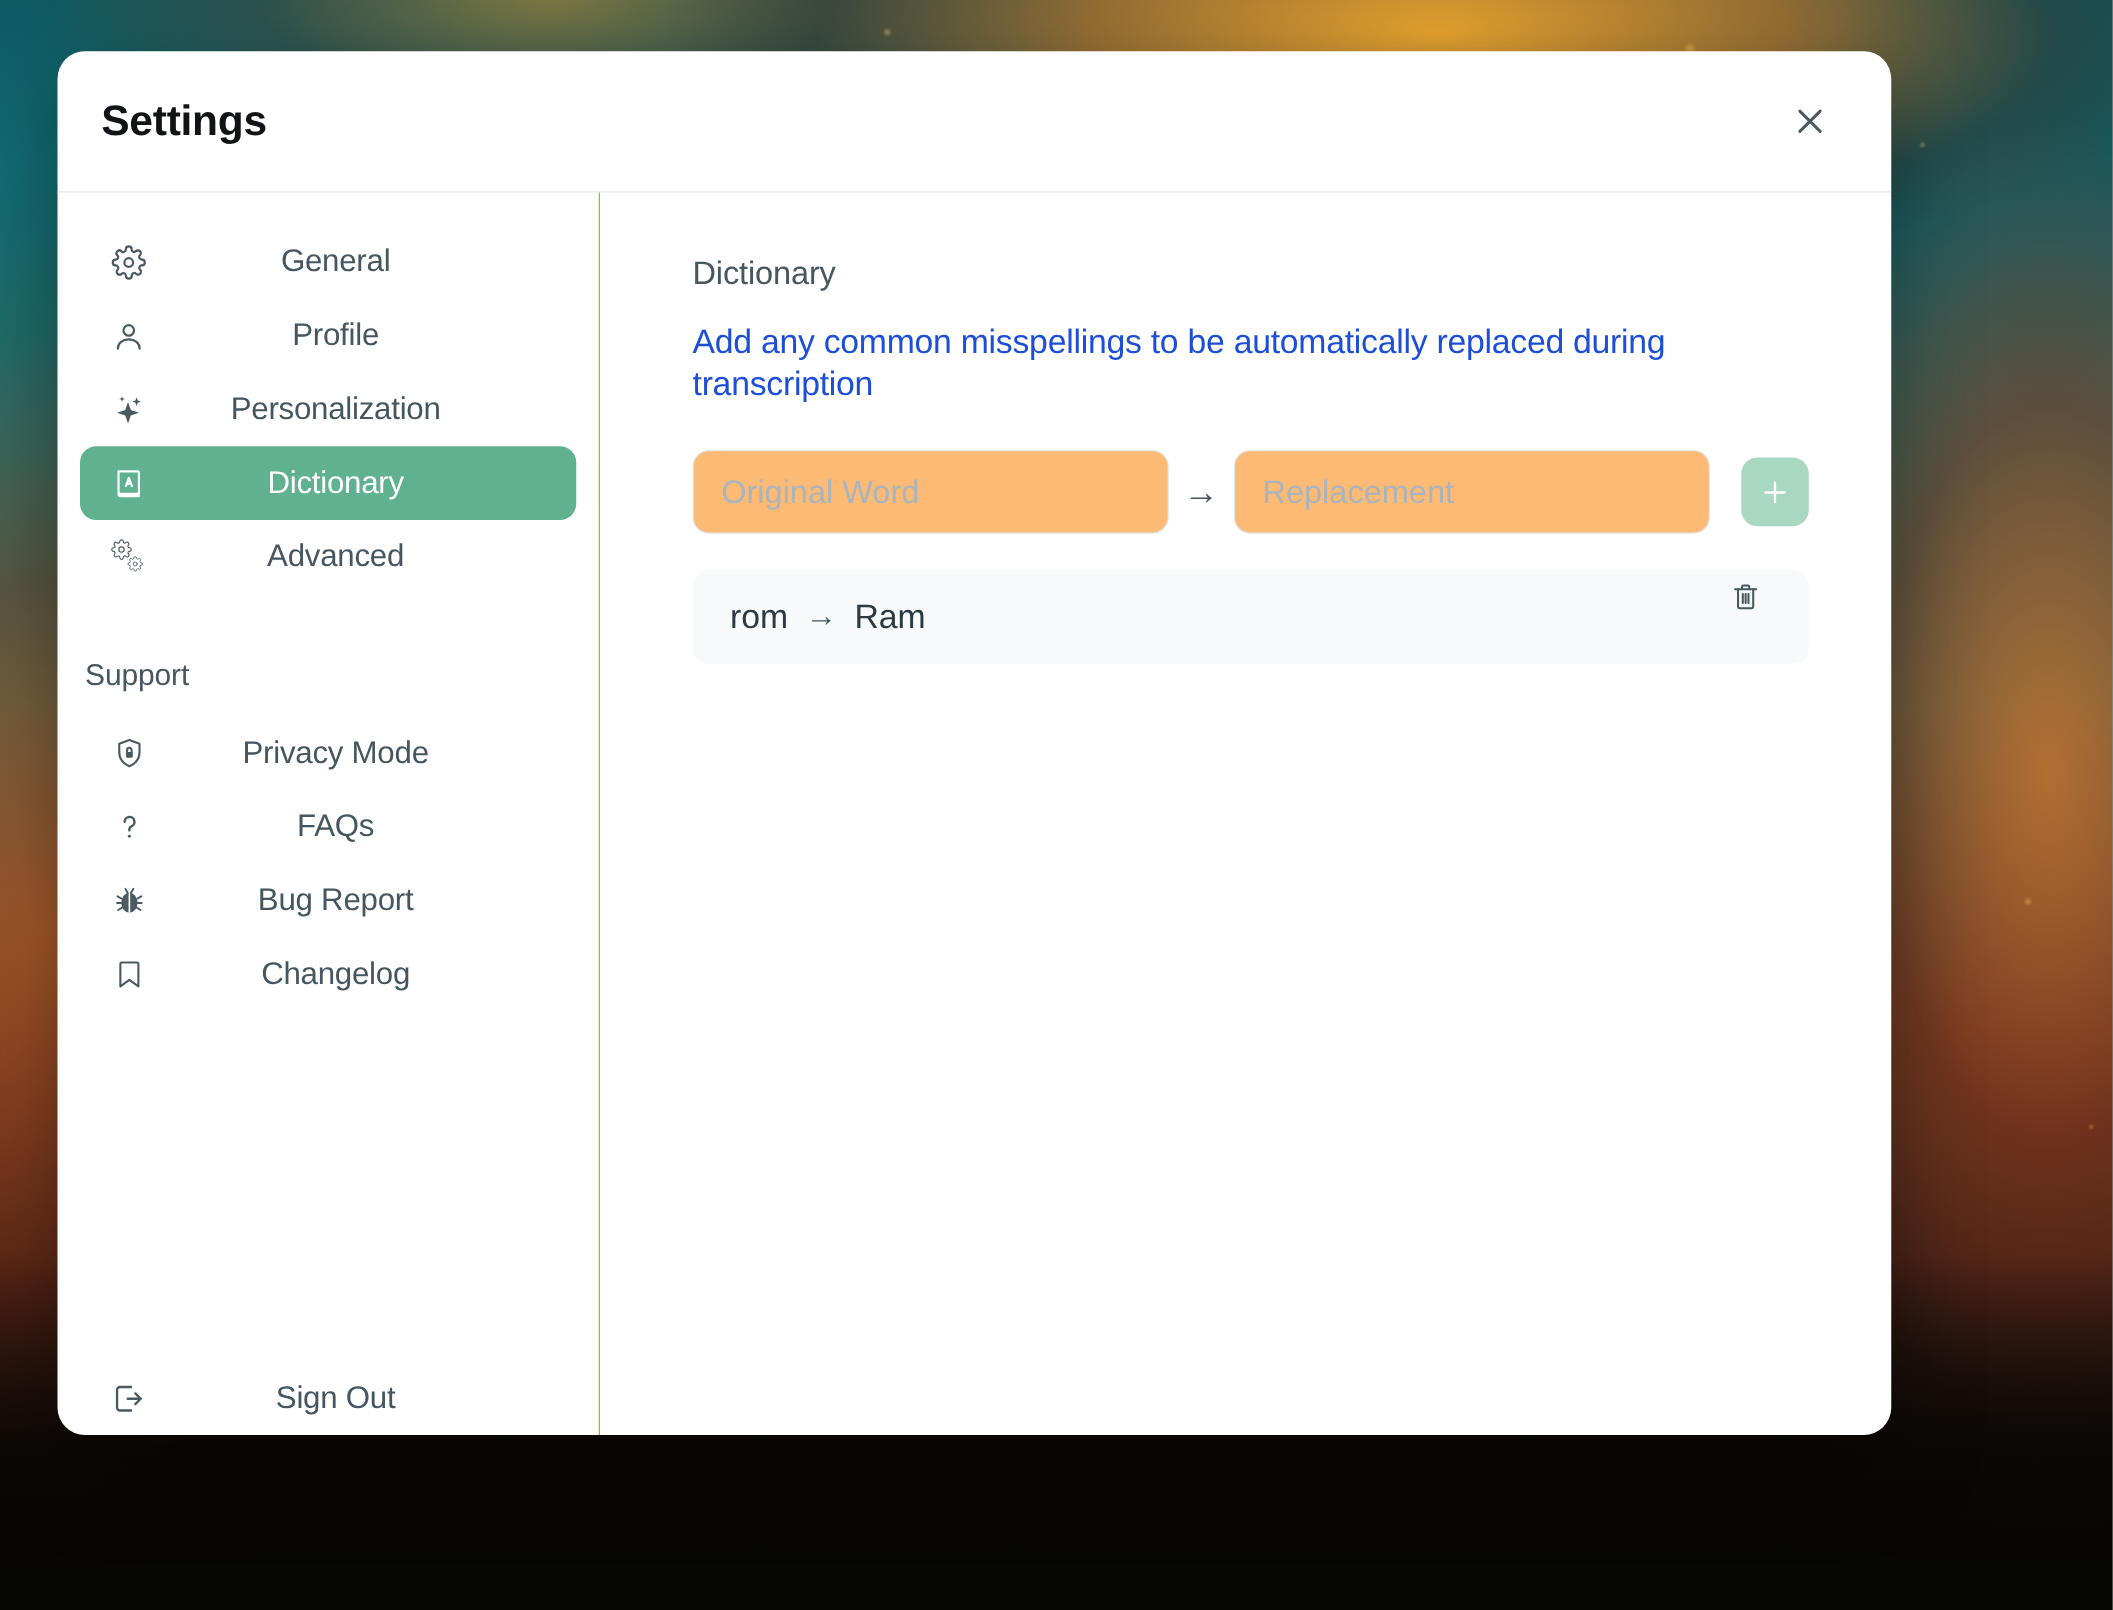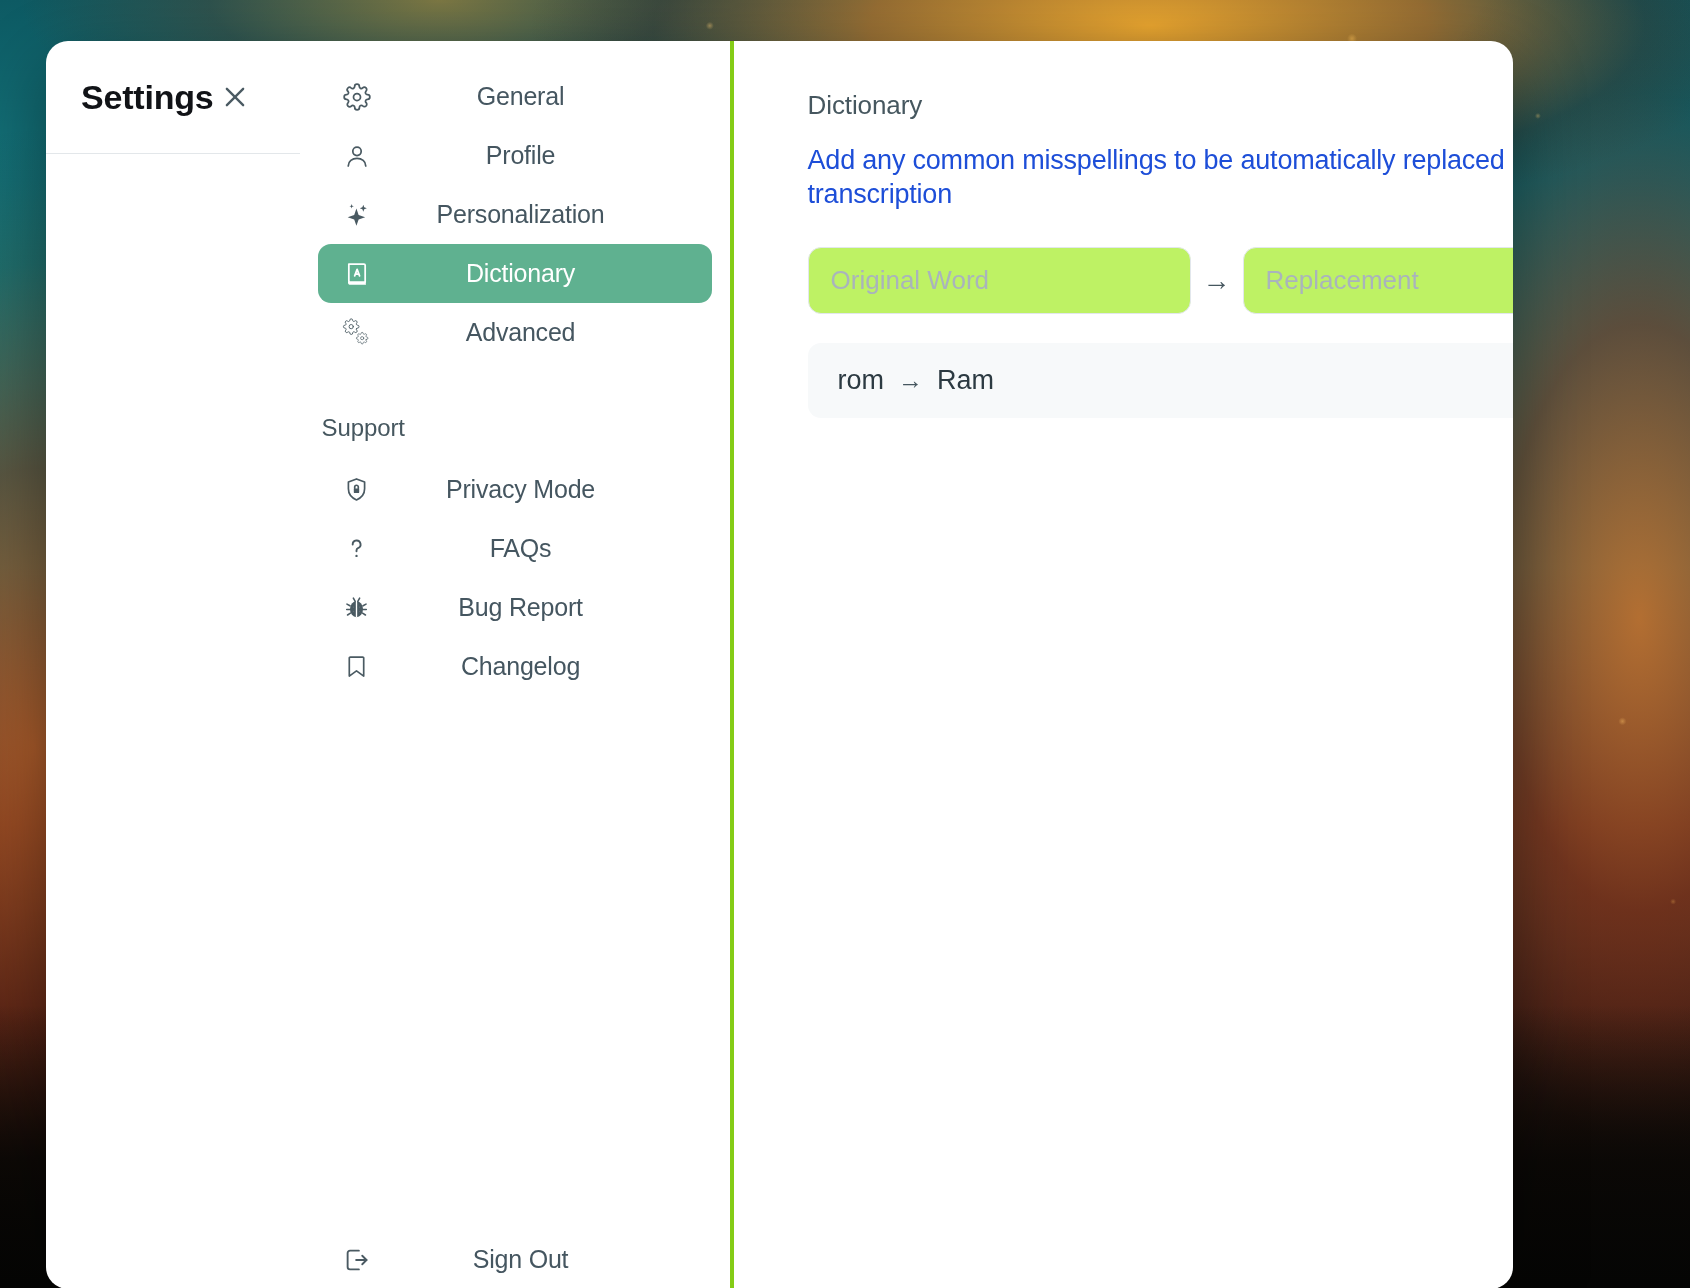--- a/index.html
+++ b/index.html
@@ -76,27 +76,27 @@
       radial-gradient(circle 4px at 96% 56%, rgba(250,190,100,0.45) 0%, rgba(0,0,0,0) 100%),
       radial-gradient(circle 3px at 99% 70%, rgba(235,170,80,0.35) 0%, rgba(0,0,0,0) 100%);
   }
 
   
   #settings-modal {
     position: absolute;
     left: 46px;
     top: 41px;
     width: 1467px;
-    height: 1248px;
+    height: 1107px;
     background: #ffffff;
     border-radius: 22px;
     box-shadow: 0 26px 70px rgba(0,0,0,0.38);
     overflow: hidden;
     display: flex;
-    flex-direction: row;
+    flex-direction: column;
   }
 
   .modal-header {
     height: 113px;
     flex: 0 0 113px;
     border-bottom: 1px solid #e3e7ea;
     display: flex;
     align-items: center;
     padding: 0 44px 0 35px;
   }
@@ -124,21 +124,21 @@
   .modal-body {
     flex: 1;
     display: flex;
     min-height: 0;
   }
 
   
   .sidebar {
     width: 434px;
     flex: 0 0 434px;
-    border-right: 4px solid #84cc16;
+    border-right: 1px solid #84cc16;
     padding: 26px 18px 0 18px;
     display: flex;
     flex-direction: column;
   }
 
   .nav-item {
     height: 59px;
     display: flex;
     align-items: center;
     border-radius: 13px;
@@ -221,21 +221,21 @@
     display: flex;
     align-items: center;
     margin-top: 36px;
     gap: 0;
   }
 
   .word-input {
     height: 67px;
     border: 1px solid #e2e7ec;
     border-radius: 13px;
-    background: #bef264;
+    background: #fdba74;
     font-size: 26px;
     font-family: inherit;
     color: #46575f;
     padding: 0 22px;
     outline: none;
   }
   .word-input::placeholder { color: #a9b4bc; }
 
   #original-word-input { width: 383px; }
   #replacement-word-input { width: 385px; }

